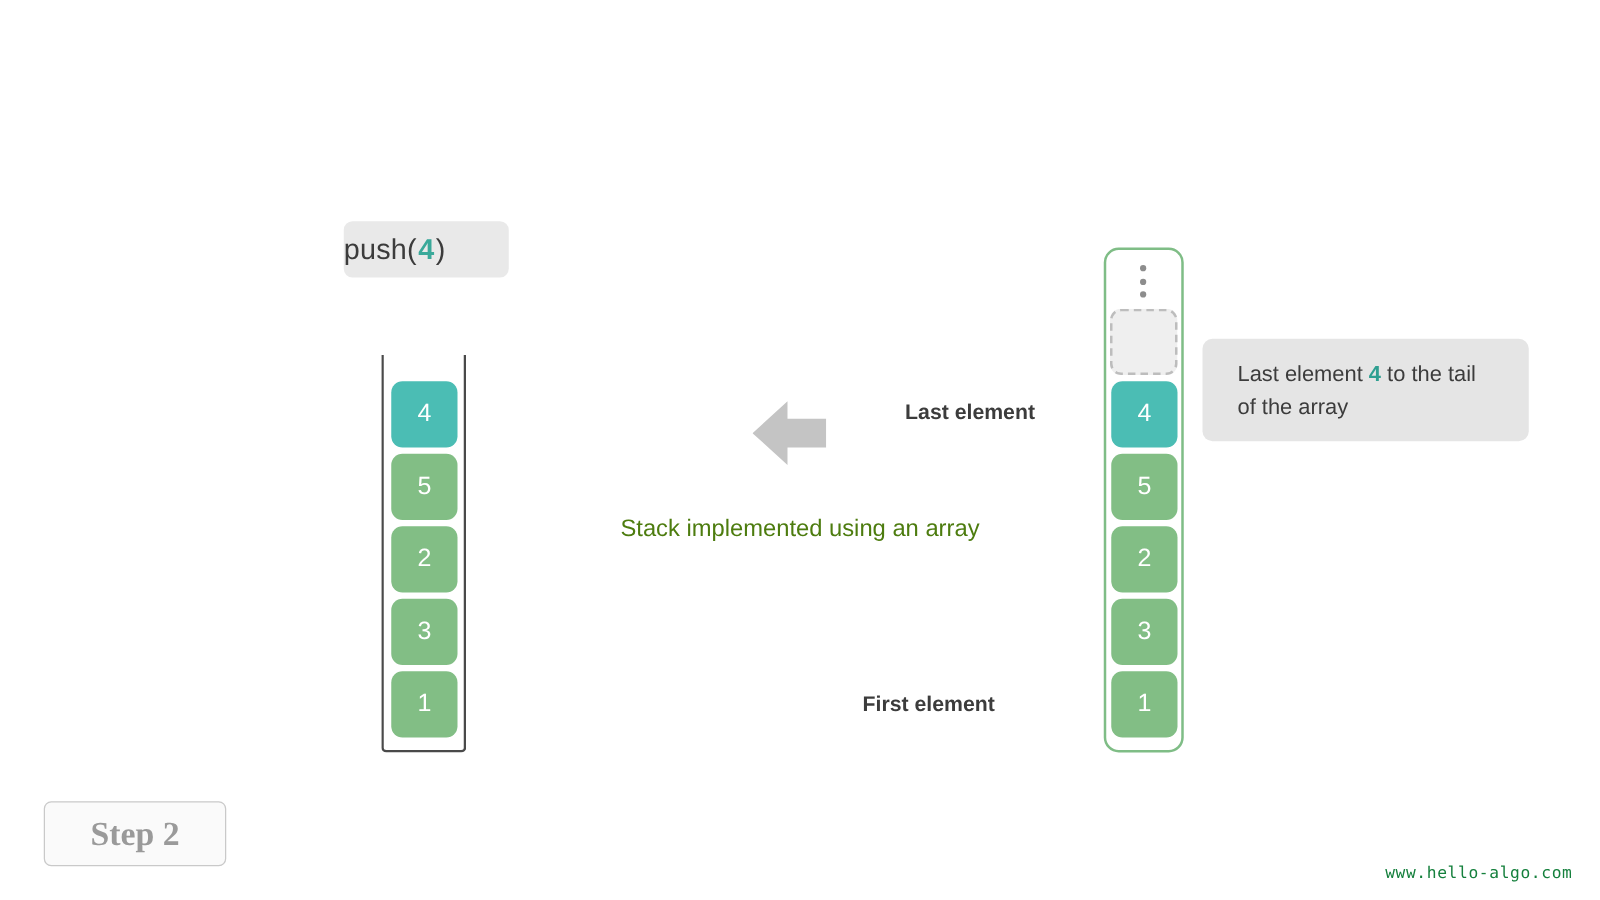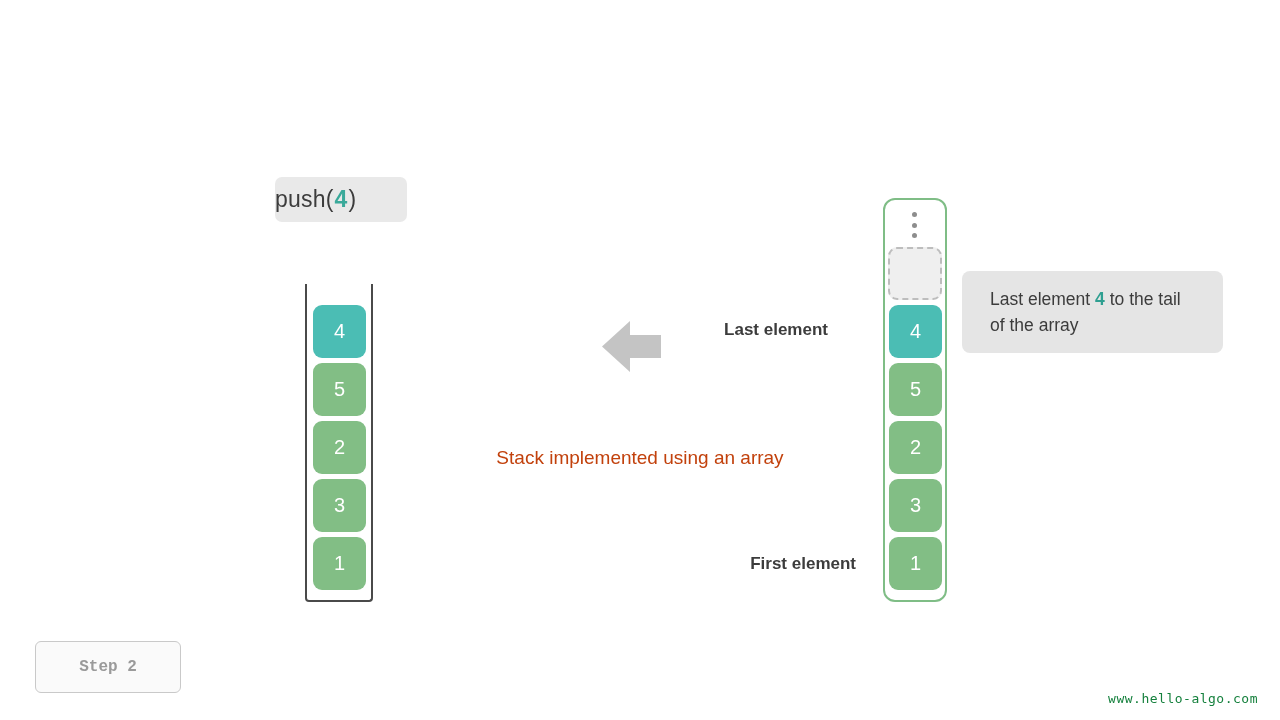--- a/index.html
+++ b/index.html
@@ -142,33 +142,32 @@
     text-align: right;
     font-size: 17px;
     font-weight: bold;
     color: #3c3c3c;
   }
   .label-first {
     position: absolute;
     left: 690px;
     top: 554px;
     width: 166px;
-    text-align: right;
     font-size: 17px;
     font-weight: bold;
     color: #3c3c3c;
   }
   .caption {
     position: absolute;
     left: 440px;
-    top: 447px;
+    top: 413px;
     width: 400px;
     text-align: center;
     font-size: 19px;
-    color: #c2410c;
+    color: #4d7c0f;
   }
 
   
   .callout {
     position: absolute;
     left: 962px;
     top: 271px;
     width: 261px;
     height: 82px;
     background: #e5e5e5;
@@ -195,22 +194,22 @@
     left: 35px;
     top: 641px;
     width: 146px;
     height: 52px;
     background: #fafafa;
     border: 1px solid #c9c9c9;
     border-radius: 6px;
     display: flex;
     align-items: center;
     justify-content: center;
-    font-family: Liberation Mono, monospace;
-    font-size: 16px;
+    font-family: Liberation Serif, serif;
+    font-size: 27px;
     font-weight: bold;
     color: #9a9a9a;
     box-sizing: border-box;
   }
   .watermark {
     position: absolute;
     right: 22px;
     bottom: 14px;
     font-family: "DejaVu Sans Mono", monospace;
     font-size: 13px;

